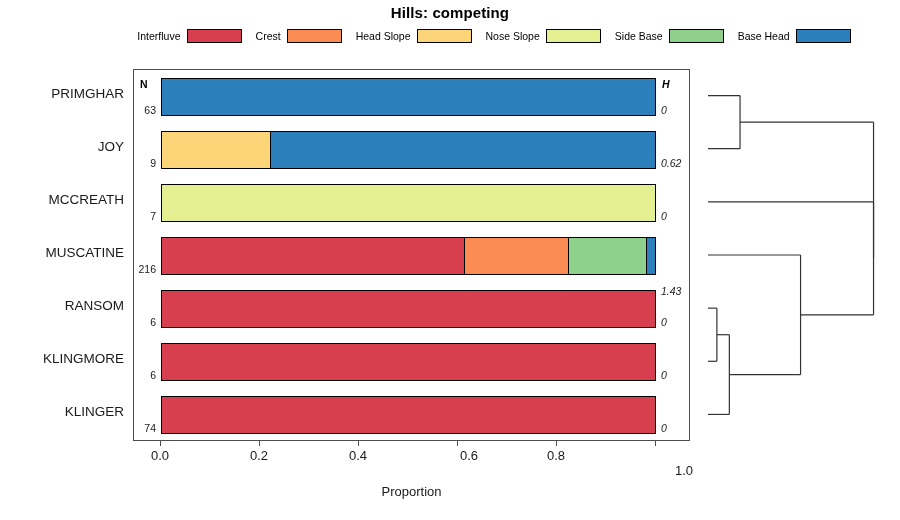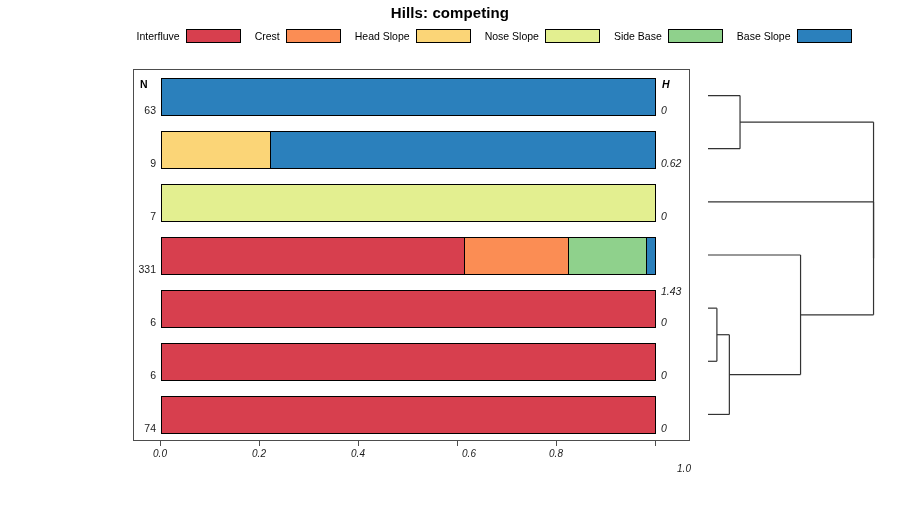--- a/index.html
+++ b/index.html
@@ -150,25 +150,24 @@
   .tick {
     position: absolute;
     top: 0;
     width: 1px;
     height: 5px;
     background: #4d4d4d;
   }
   .tick-label {
     position: absolute;
     top: 7px;
-    font-size: 10px;
+    font-size: 13px;
     color: #1a1a1a;
     transform: translateX(-50%);
     white-space: nowrap;
-    font-style: italic;
   }
   .xlab {
     position: absolute;
     left: 133px;
     top: 484px;
     width: 557px;
     text-align: center;
     font-size: 13px;
     color: #1a1a1a;
   }
@@ -205,25 +204,34 @@
       </div>
       <div class="legend-entry">
         <span class="legend-label">Nose Slope</span>
         <span class="legend-swatch" style="background: rgb(227, 239, 144);"></span>
       </div>
       <div class="legend-entry">
         <span class="legend-label">Side Base</span>
         <span class="legend-swatch" style="background: rgb(143, 209, 140);"></span>
       </div>
       <div class="legend-entry">
-        <span class="legend-label">Base Slope</span>
+        <span class="legend-label">Base Head</span>
         <span class="legend-swatch" style="background: rgb(43, 128, 188);"></span>
       </div>
     </div>
 
+  <div class="row-label-col" id="row-label-col">
+      <div class="row-label" style="top: 17.5714px;">PRIMGHAR</div>
+      <div class="row-label" style="top: 70.7143px;">JOY</div>
+      <div class="row-label" style="top: 123.857px;">MCCREATH</div>
+      <div class="row-label" style="top: 177px;">MUSCATINE</div>
+      <div class="row-label" style="top: 230.143px;">RANSOM</div>
+      <div class="row-label" style="top: 283.286px;">KLINGMORE</div>
+      <div class="row-label" style="top: 336.429px;">KLINGER</div>
+    </div>
 
   <div class="panel" id="panel">
     <div class="n-head" id="n-head" style="left:6px; top:8px;">N</div>
     <div class="h-head" id="h-head" style="left:528px; top:8px;">H</div>
   <div class="bar" style="left: 27px; top: 7.57143px; width: 495px;">
         <div class="seg" style="background: rgb(43, 128, 188); width: 100%;"></div>
       </div>
       <div class="n-val" style="left: 0px; width: 22px; top: 33.5714px;">63</div>
       <div class="h-val" style="left: 527px; top: 33.5714px;">0</div>
       <div class="bar" style="left: 27px; top: 60.7143px; width: 495px;">
@@ -236,21 +244,21 @@
         <div class="seg" style="background: rgb(227, 239, 144); width: 100%;"></div>
       </div>
       <div class="n-val" style="left: 0px; width: 22px; top: 139.857px;">7</div>
       <div class="h-val" style="left: 527px; top: 139.857px;">0</div>
       <div class="bar" style="left: 27px; top: 167px; width: 495px;">
         <div class="seg" style="background: rgb(215, 63, 78); width: 61.5%;"></div>
         <div class="seg" style="background: rgb(251, 141, 84); width: 21%;"></div>
         <div class="seg" style="background: rgb(143, 209, 140); width: 15.9%;"></div>
         <div class="seg" style="background: rgb(43, 128, 188); width: 1.6%;"></div>
       </div>
-      <div class="n-val" style="left: 0px; width: 22px; top: 193px;">331</div>
+      <div class="n-val" style="left: 0px; width: 22px; top: 193px;">216</div>
       <div class="h-val" style="left: 527px; top: 193px; margin-top: 22px;">1.43</div>
       <div class="bar" style="left: 27px; top: 220.143px; width: 495px;">
         <div class="seg" style="background: rgb(215, 63, 78); width: 100%;"></div>
       </div>
       <div class="n-val" style="left: 0px; width: 22px; top: 246.143px;">6</div>
       <div class="h-val" style="left: 527px; top: 246.143px;">0</div>
       <div class="bar" style="left: 27px; top: 273.286px; width: 495px;">
         <div class="seg" style="background: rgb(215, 63, 78); width: 100%;"></div>
       </div>
       <div class="n-val" style="left: 0px; width: 22px; top: 299.286px;">6</div>
@@ -269,20 +277,21 @@
       <div class="tick-label" style="left: 126px;">0.2</div>
       <div class="tick" style="left: 225px;"></div>
       <div class="tick-label" style="left: 225px;">0.4</div>
       <div class="tick" style="left: 324px;"></div>
       <div class="tick-label" style="left: 336px;">0.6</div>
       <div class="tick" style="left: 423px;"></div>
       <div class="tick-label" style="left: 423px; text-align: center;">0.8</div>
       <div class="tick" style="left: 522px;"></div>
       <div class="tick-label" style="left: 551px; margin-top: 15px;">1.0</div>
     </div>
+  <div class="xlab">Proportion</div>
 
   <div class="dendro" id="dendro">
       <svg width="196" height="372">
         <line x1="8" y1="26.571428571428573" x2="40.04" y2="26.571428571428573" stroke="#333333" stroke-width="1.2"></line>
         <line x1="8" y1="79.71428571428572" x2="40.04" y2="79.71428571428572" stroke="#333333" stroke-width="1.2"></line>
         <line x1="40.04" y1="26.571428571428573" x2="40.04" y2="79.71428571428572" stroke="#333333" stroke-width="1.2"></line>
         <line x1="8" y1="239.14285714285717" x2="16.9" y2="239.14285714285717" stroke="#333333" stroke-width="1.2"></line>
         <line x1="8" y1="292.2857142857143" x2="16.9" y2="292.2857142857143" stroke="#333333" stroke-width="1.2"></line>
         <line x1="16.9" y1="239.14285714285717" x2="16.9" y2="292.2857142857143" stroke="#333333" stroke-width="1.2"></line>
         <line x1="16.9" y1="265.7142857142857" x2="29.36" y2="265.7142857142857" stroke="#333333" stroke-width="1.2"></line>

